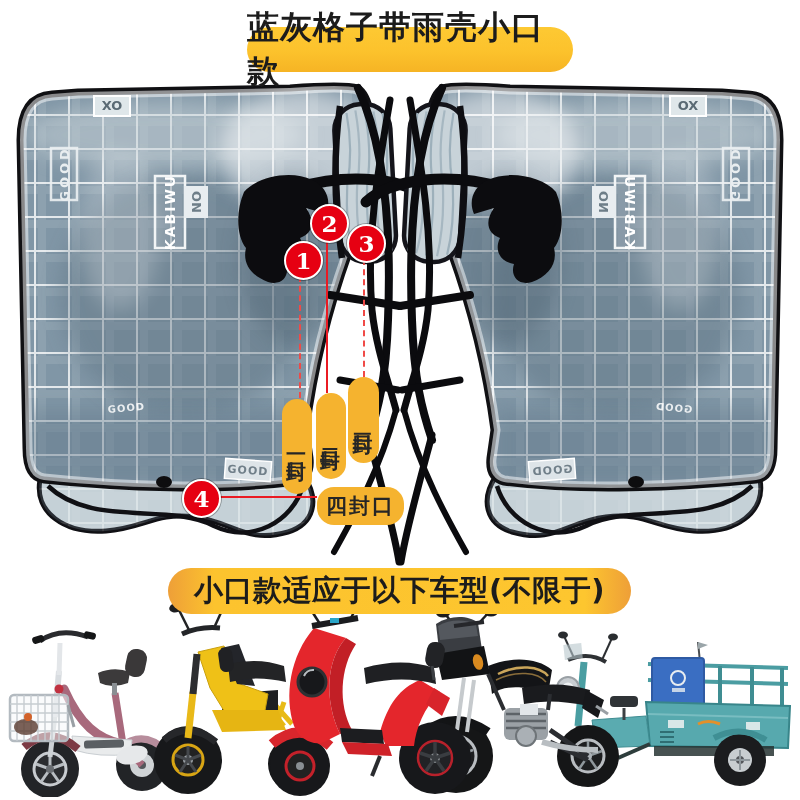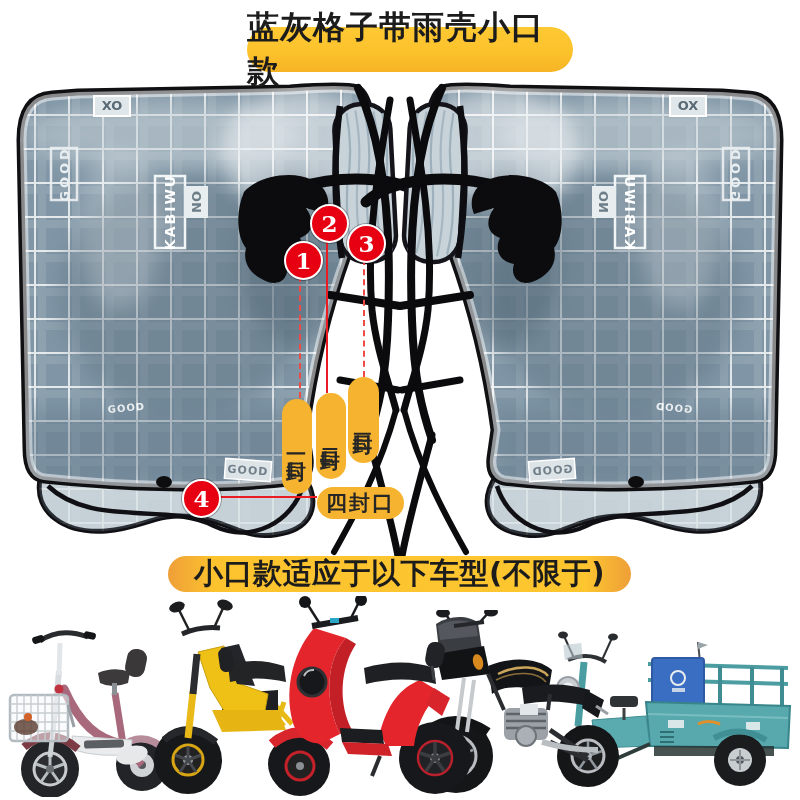--- a/index.html
+++ b/index.html
@@ -2,21 +2,21 @@
 <html><head>
 <meta charset="utf-8">
 <style>
   html,body{margin:0;padding:0;background:#fff;}
   .stage{position:relative;width:800px;height:800px;background:#ffffff;overflow:hidden;
          font-family:"DejaVu Sans",sans-serif;}
   .pill{position:absolute;display:flex;align-items:center;justify-content:center;
         border-radius:24px;font-weight:700;color:#1c1c1c;z-index:5;}
   .title-pill{left:235px;top:27px;width:326px;height:45px;font-size:32px;letter-spacing:1px;
         background:linear-gradient(180deg,#fdc933 0%,#fcc22c 55%,#f6b424 100%);margin-left:12px;}
-  .bottom-pill{left:168px;top:556px;width:463px;height:36px;font-size:29px;letter-spacing:0.5px;
+  .bottom-pill{left:168px;top:568px;width:463px;height:46px;font-size:29px;letter-spacing:0.5px;
         background:linear-gradient(90deg,#ee9f38 0%,#fcc32e 10%,#fdc62f 90%,#ee9f38 100%);}
   .product-svg{position:absolute;left:0;top:80px;width:800px;height:500px;z-index:1;}
   .callout{position:absolute;width:35px;height:35px;border-radius:50%;
         background:#e60012;border:2.5px solid #ffffff;box-shadow:0 0 0 1px rgba(0,0,0,.30);
         display:flex;align-items:center;justify-content:center;z-index:7;
         color:#fff;font-family:"DejaVu Serif",serif;font-weight:700;font-size:23px;line-height:1;}
   .leader{position:absolute;z-index:6;}
   .leader.v{width:0;}
   .leader.v.solid{border-left:2.5px solid #ea1b23;}
   .leader.v.dashed{border-left:2.5px dashed #f04a47;}
@@ -144,21 +144,21 @@
 
   <div class="seal-label vert" style="left:282px;top:399px;width:30px;height:95px;">
       <span>一封口</span>
     </div>
   <div class="seal-label vert" style="left:316px;top:393px;width:30px;height:86px;">
       <span>二封口</span>
     </div>
   <div class="seal-label vert" style="left:348px;top:377px;width:31px;height:86px;">
       <span>三封口</span>
     </div>
-  <div class="seal-label horiz" style="left:317px;top:487px;width:87px;height:32px;">
+  <div class="seal-label horiz" style="left:317px;top:487px;width:87px;height:38px;">
       <span>四封口</span>
     </div>
 
   <div class="pill bottom-pill">
     <span>小口款适应于以下车型(不限于)</span>
   </div>
 
   <div class="vehicles">
 
     <svg class="v-pink" width="190" height="200" viewBox="0 0 190 200">

